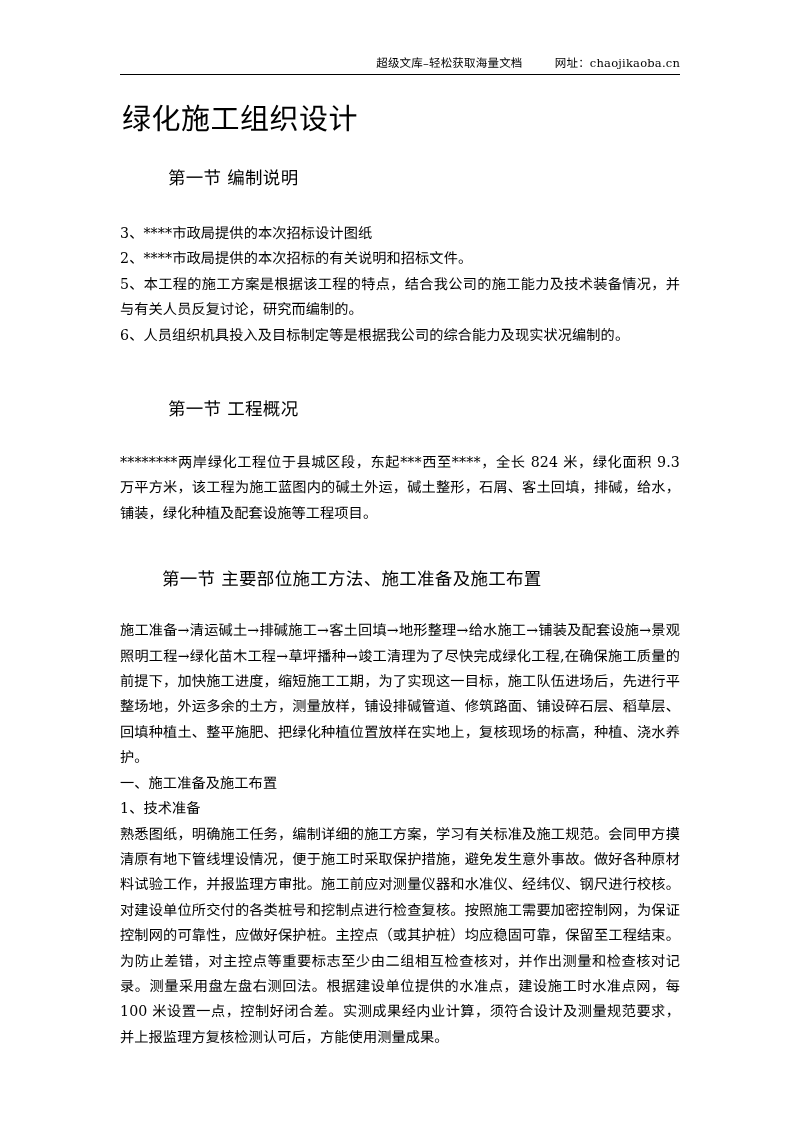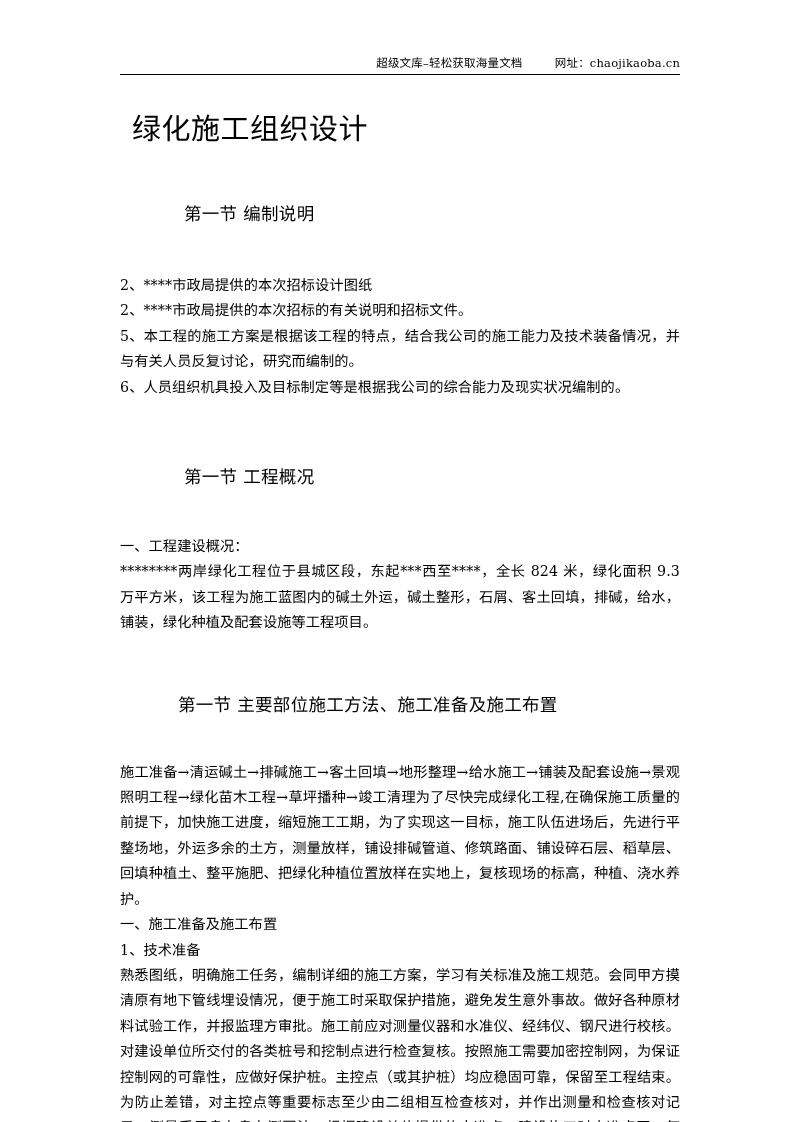--- a/index.html
+++ b/index.html
@@ -53,31 +53,31 @@
     left: 120px;
     top: 95px;
     width: 560px;
   }
 
   
   .doc-title {
     font-size: 29px;
     line-height: 44px;
     font-weight: normal;
-    margin: 12px;
+    margin: 2px;
     padding: 0;
     letter-spacing: 0.5px;
   }
 
   
   .section-heading {
     font-size: 17.5px;
     line-height: 26px;
     font-weight: normal;
-    margin: 16px;
+    margin: 0;
     padding: 0;
     letter-spacing: 0.3px;
   }
   .section-heading.indent-1 { padding-left: 48px; }
   .section-heading.indent-2 { padding-left: 48px; }
   .section-heading.indent-3 { padding-left: 42px; }
 
   
   .para {
     font-size: 14.2px;
@@ -109,30 +109,29 @@
   </div>
 
   <div class="content">
 
     <h1 class="doc-title">绿化施工组织设计</h1>
 
     <div class="sp-title-to-h1"></div>
 
     <h2 class="section-heading indent-1">第一节 编制说明</h2>
     <div class="sp-h1-to-body"></div>
-    <p class="para">2、****市政局提供的本次招标设计图纸</p>
+    <p class="para">3、****市政局提供的本次招标设计图纸</p>
     <p class="para">2、****市政局提供的本次招标的有关说明和招标文件。</p>
     <p class="para">5、本工程的施工方案是根据该工程的特点，结合我公司的施工能力及技术装备情况，并与有关人员反复讨论，研究而编制的。</p>
     <p class="para">6、人员组织机具投入及目标制定等是根据我公司的综合能力及现实状况编制的。</p>
 
     <div class="sp-block-1"></div>
 
     <h2 class="section-heading indent-2">第一节 工程概况</h2>
     <div class="sp-h2-to-body"></div>
-    <p class="para">一、工程建设概况：</p>
     <p class="para">********两岸绿化工程位于县城区段，东起***西至****，全长 824 米，绿化面积 9.3 万平方米，该工程为施工蓝图内的碱土外运，碱土整形，石屑、客土回填，排碱，给水，铺装，绿化种植及配套设施等工程项目。</p>
 
     <div class="sp-block-2"></div>
 
     <h2 class="section-heading indent-3">第一节 主要部位施工方法、施工准备及施工布置</h2>
     <div class="sp-h3-to-body"></div>
     <p class="para">施工准备→清运碱土→排碱施工→客土回填→地形整理→给水施工→铺装及配套设施→景观照明工程→绿化苗木工程→草坪播种→竣工清理为了尽快完成绿化工程,在确保施工质量的前提下，加快施工进度，缩短施工工期，为了实现这一目标，施工队伍进场后，先进行平整场地，外运多余的土方，测量放样，铺设排碱管道、修筑路面、铺设碎石层、稻草层、回填种植土、整平施肥、把绿化种植位置放样在实地上，复核现场的标高，种植、浇水养护。</p>
     <p class="para">一、施工准备及施工布置</p>
     <p class="para">1、技术准备</p>
     <p class="para">熟悉图纸，明确施工任务，编制详细的施工方案，学习有关标准及施工规范。会同甲方摸清原有地下管线埋设情况，便于施工时采取保护措施，避免发生意外事故。做好各种原材料试验工作，并报监理方审批。施工前应对测量仪器和水准仪、经纬仪、钢尺进行校核。对建设单位所交付的各类桩号和挖制点进行检查复核。按照施工需要加密控制网，为保证控制网的可靠性，应做好保护桩。主控点（或其护桩）均应稳固可靠，保留至工程结束。为防止差错，对主控点等重要标志至少由二组相互检查核对，并作出测量和检查核对记录。测量采用盘左盘右测回法。根据建设单位提供的水准点，建设施工时水准点网，每 100 米设置一点，控制好闭合差。实测成果经内业计算，须符合设计及测量规范要求，并上报监理方复核检测认可后，方能使用测量成果。</p>

